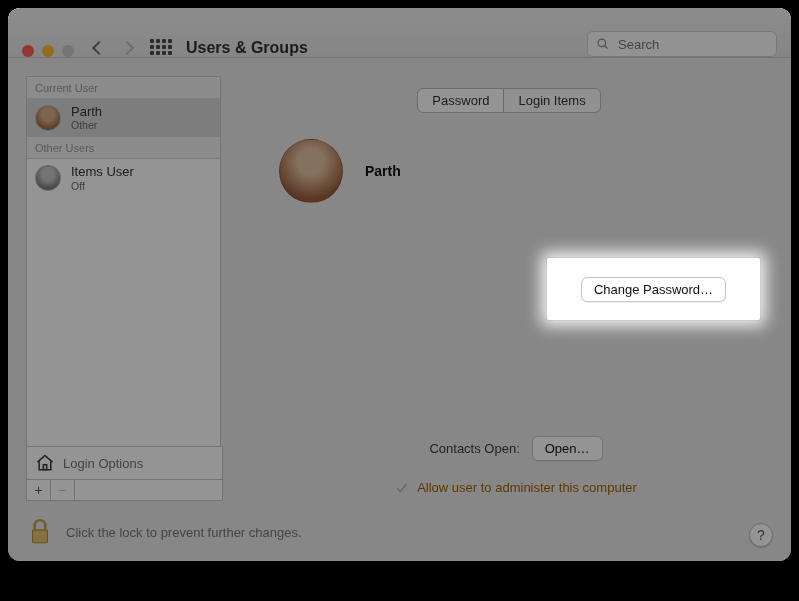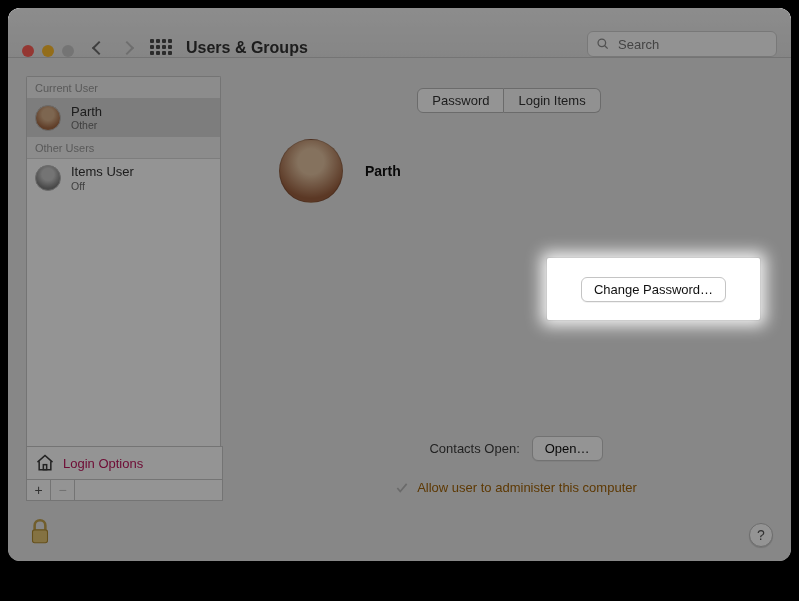--- a/index.html
+++ b/index.html
@@ -129,21 +129,21 @@
         <div style="flex:1"></div>
       </div>
       <div class="login-options">
         <span class="house-icon">
           <svg width="20" height="20" viewBox="0 0 24 24" fill="none" stroke="#3a3a3a" stroke-width="1.8">
               <path d="M3 11 L12 3 L21 11"></path>
               <path d="M5 10 V20 H19 V10"></path>
               <rect x="10" y="14" width="4" height="6"></rect>
             </svg>
         </span>
-        <span style="font-size:13px;color:#be185d;">Login Options</span>
+        <span style="font-size:13px;color:#737373;">Login Options</span>
       </div>
       <div class="add-remove">
         <div class="cell">+</div>
         <div class="cell disabled">−</div>
         <div style="flex:1"></div>
       </div>
       <div style="height:60px"></div>
     </div>
 
     <div class="main">
@@ -177,17 +177,18 @@
     </div>
   </div>
 
   <div class="footer">
     <span class="lock-icon">
       <svg width="28" height="30" viewBox="0 0 24 28">
           <path d="M7 12 V8 a5 5 0 0 1 10 0 V12" fill="none" stroke="#c3a24d" stroke-width="2.4"></path>
           <rect x="5" y="12" width="14" height="12" rx="2" fill="#e3c573" stroke="#b08a2f" stroke-width="1"></rect>
         </svg>
     </span>
+    <span class="footer-text">Click the lock to prevent further changes.</span>
     <div class="help">?</div>
   </div>
 
   <div class="dim-overlay"></div>
 </div>
 
 </body></html>

